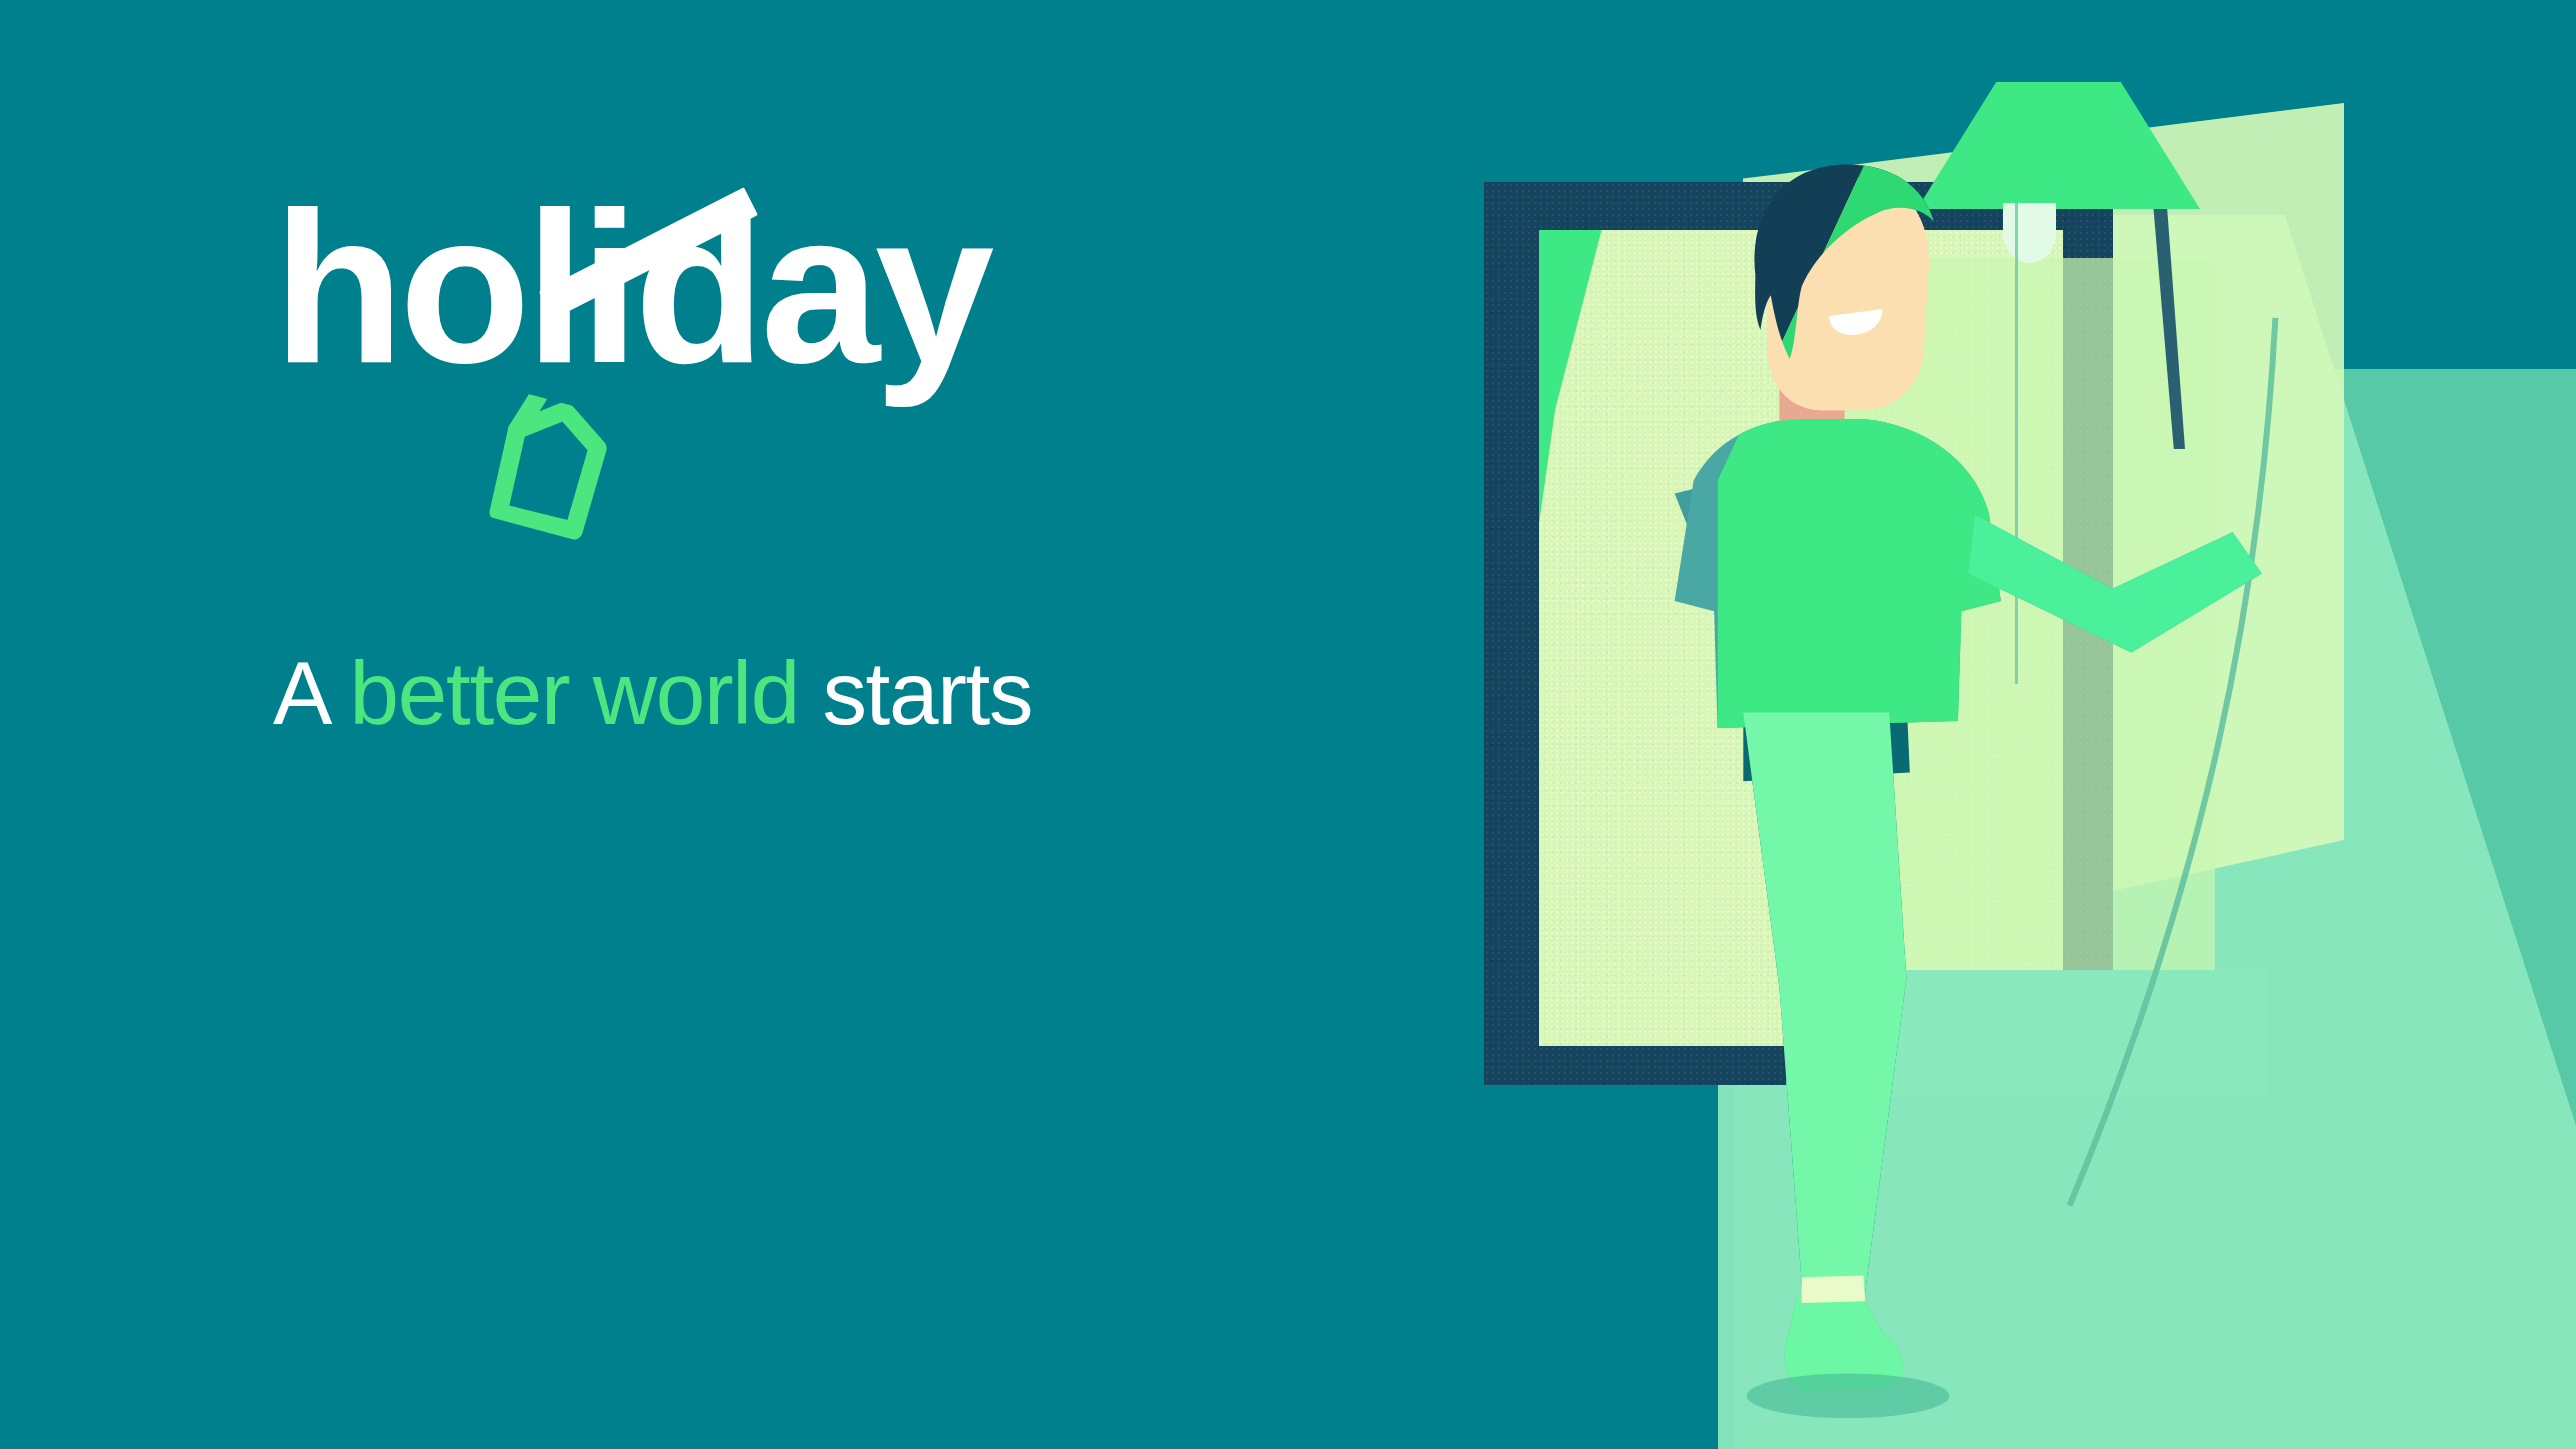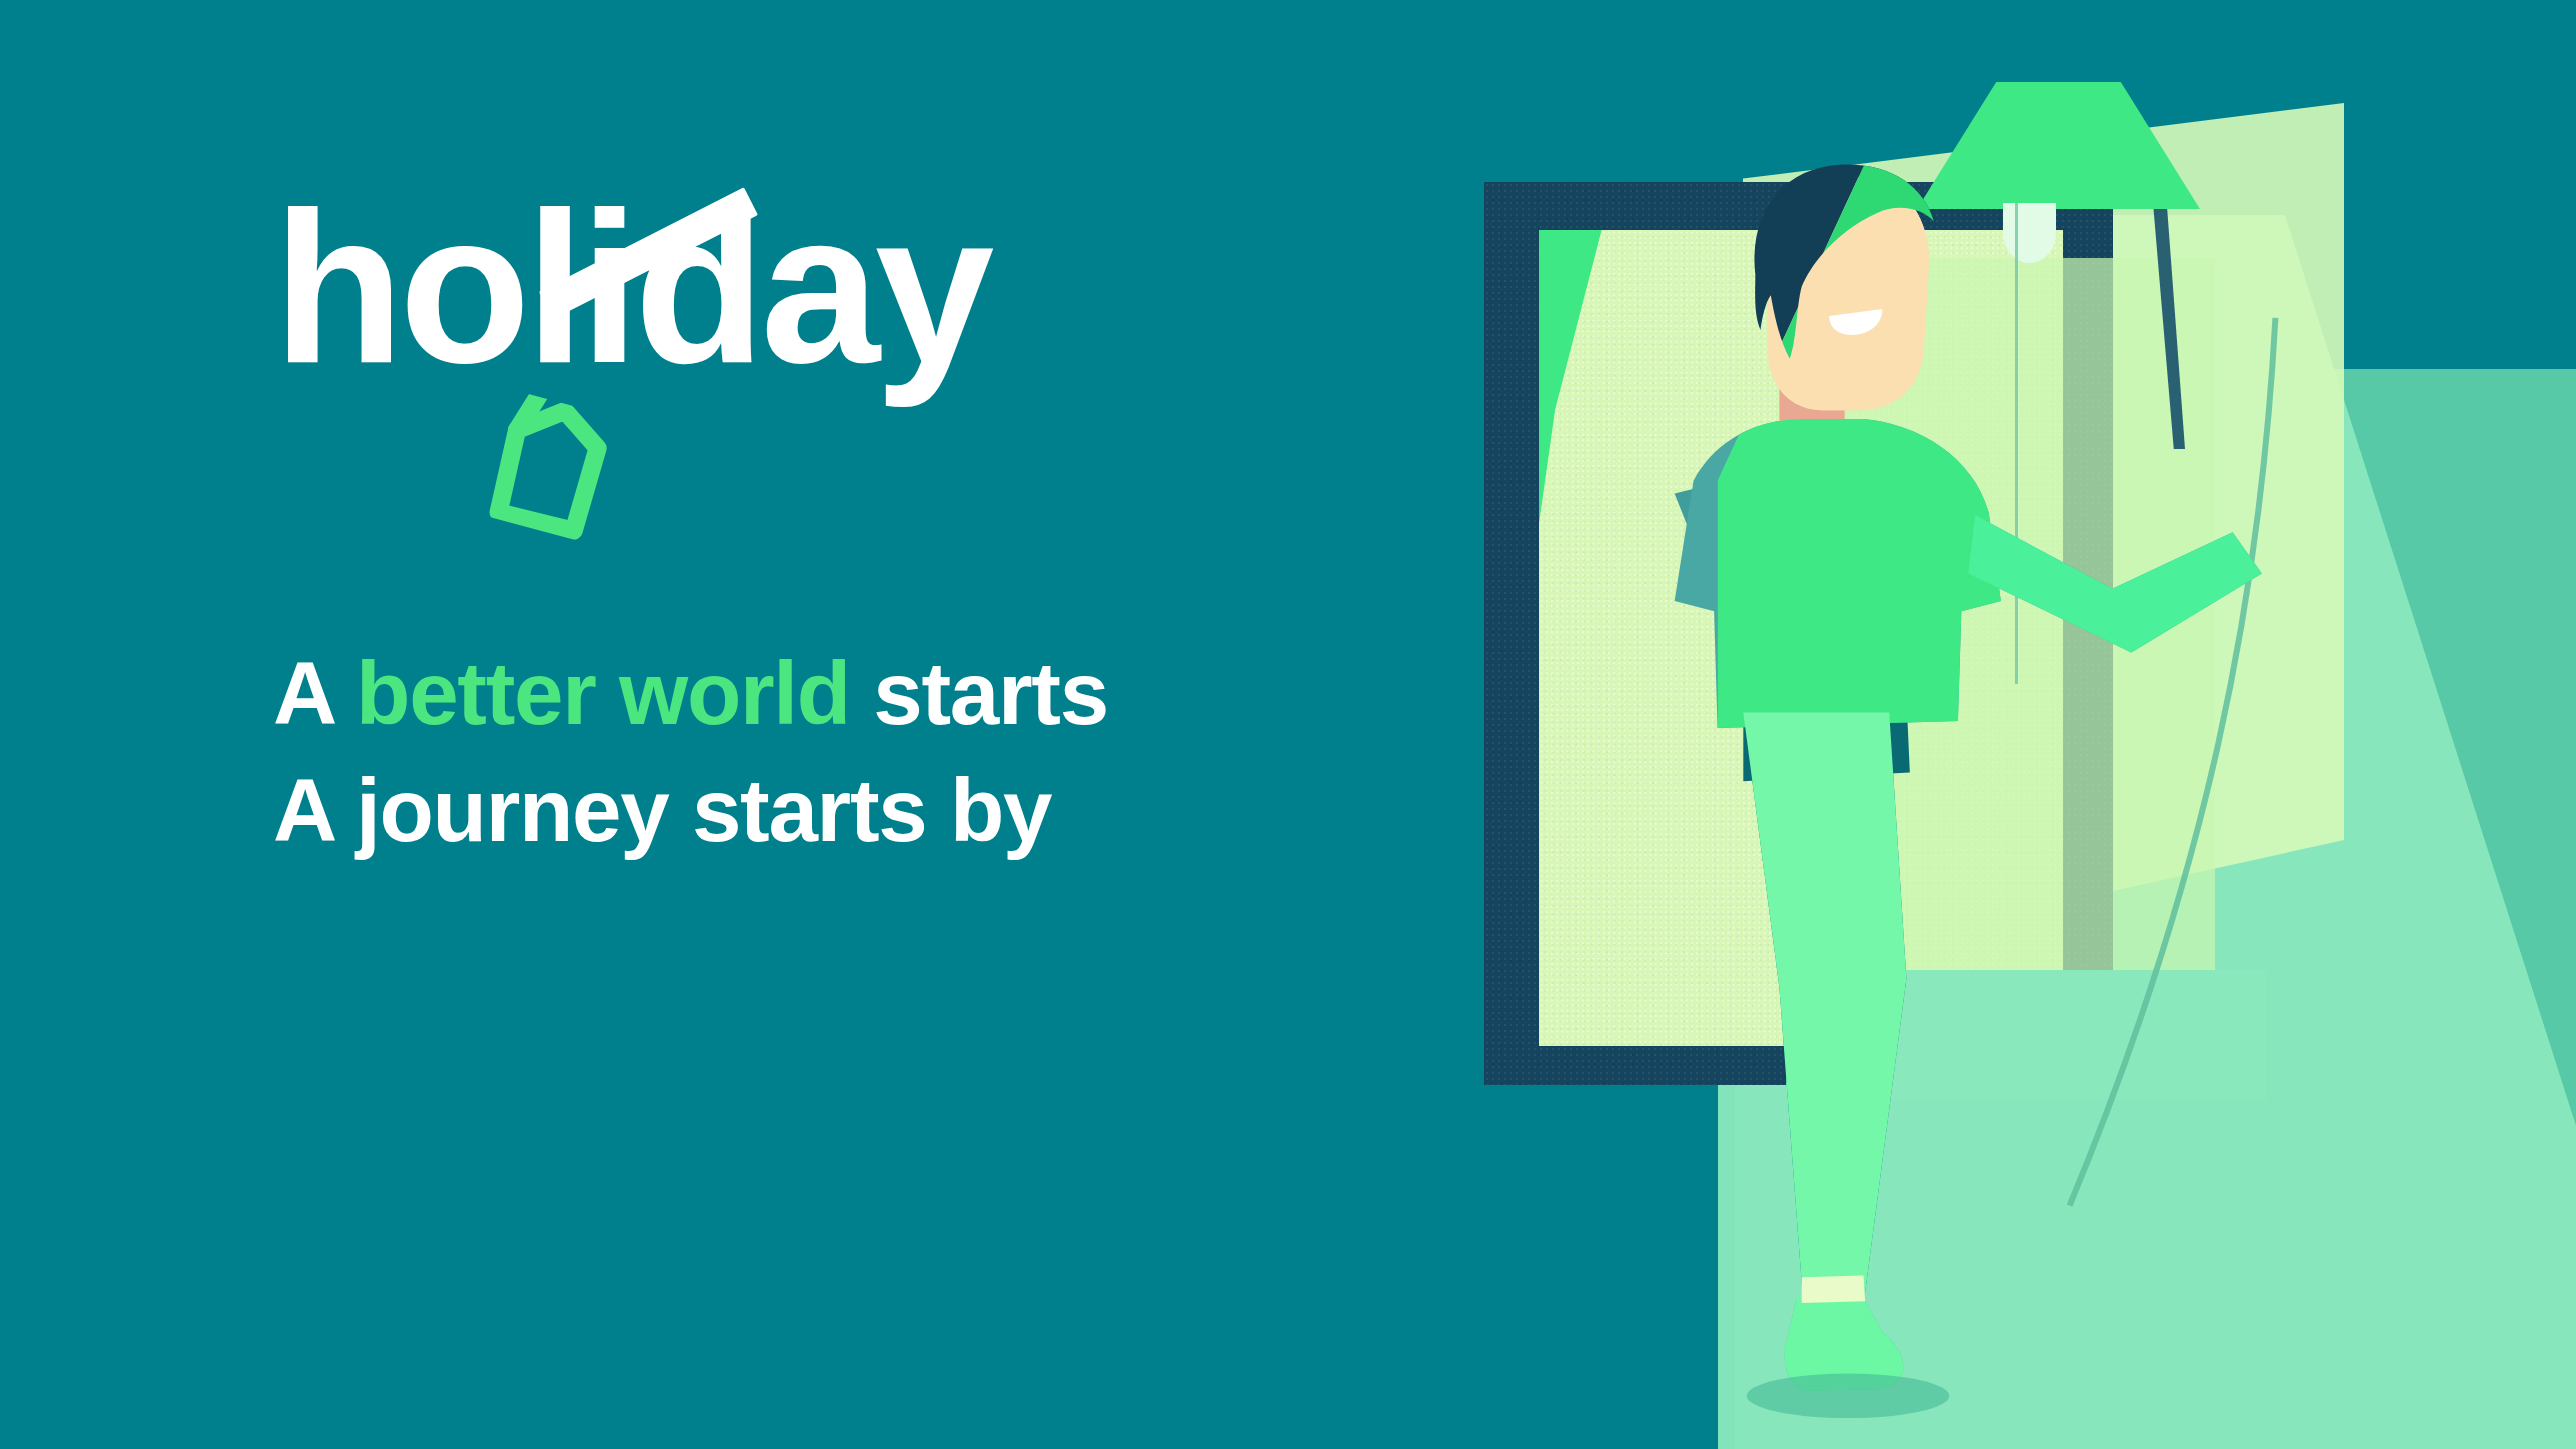--- a/index.html
+++ b/index.html
@@ -60,21 +60,21 @@
     height: 129px;
     transform: rotate(15deg);
   }
 
   .tagline {
     position: absolute;
     left: 0;
     top: 429px;
     font-size: 89px;
     line-height: 1.32;
-    font-weight: 700;
+    font-weight: 400;
     letter-spacing: -1.3px;
     color: #ffffff;
     white-space: nowrap;
   }
   .tagline .hi { color: #4ce681; }
   .tagline .line { display: block; }
 
   
   .illo {
     position: absolute;
@@ -249,23 +249,20 @@
           <path d="M64 8 L112 40 L110 140 L20 142 L16 44 Z" stroke="#4ce681" stroke-width="21" stroke-linejoin="round" fill="none"></path>
           <path d="M16 44 L40 -34" stroke="#4ce681" stroke-width="21" stroke-linecap="round"></path>
         </svg>
       </div>
     </div>
 
     <div class="tagline">
       <span class="line">
         <span>A </span><span class="hi">better world</span><span> starts</span>
       </span>
-      <span class="line">
-        <span>A journey starts by</span>
-      </span>
     </div>
   </div>
 
   <div class="illo">
 
     <div class="floor-wash"></div>
     <div class="light-cone"></div>
     <div class="light-soft"></div>
 
     <div class="frame-outer"></div>

